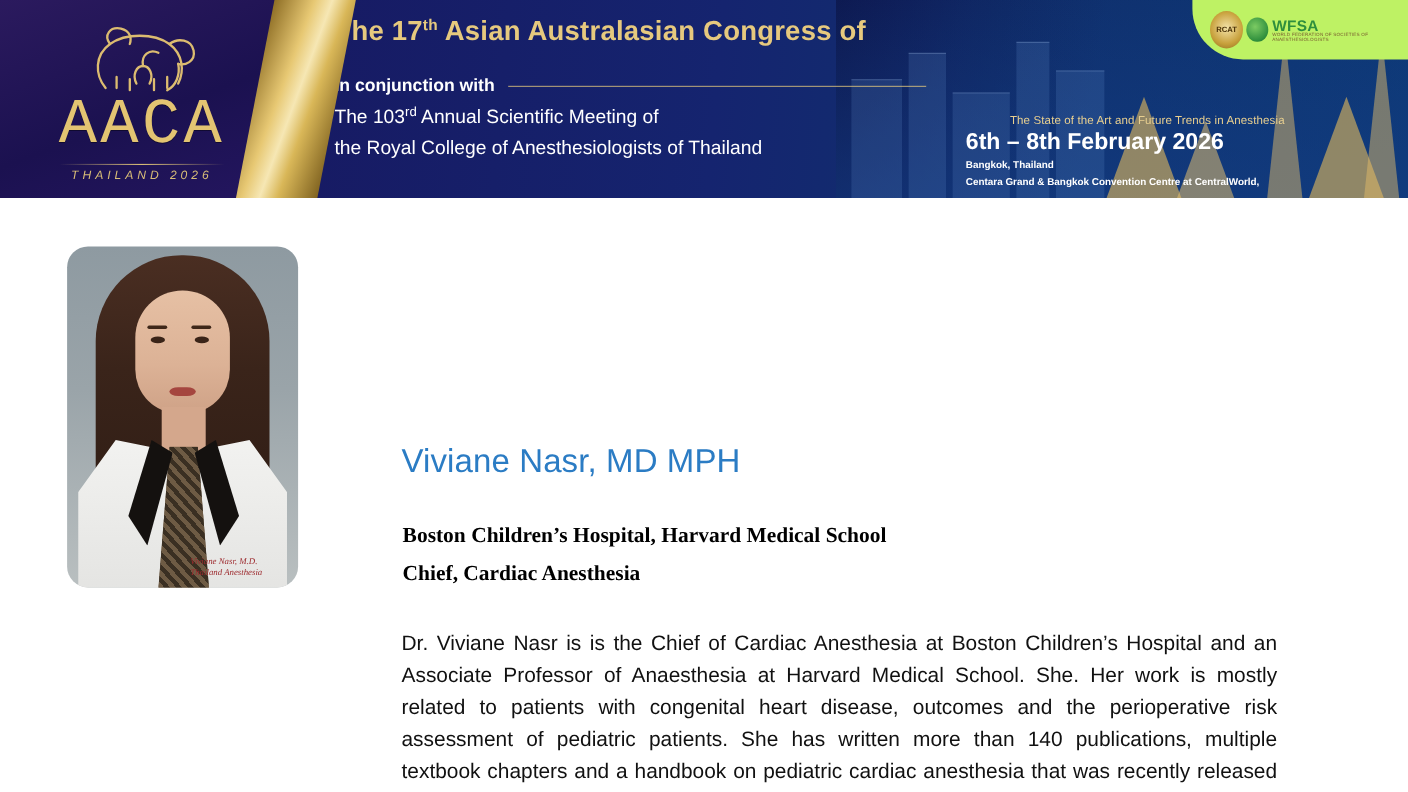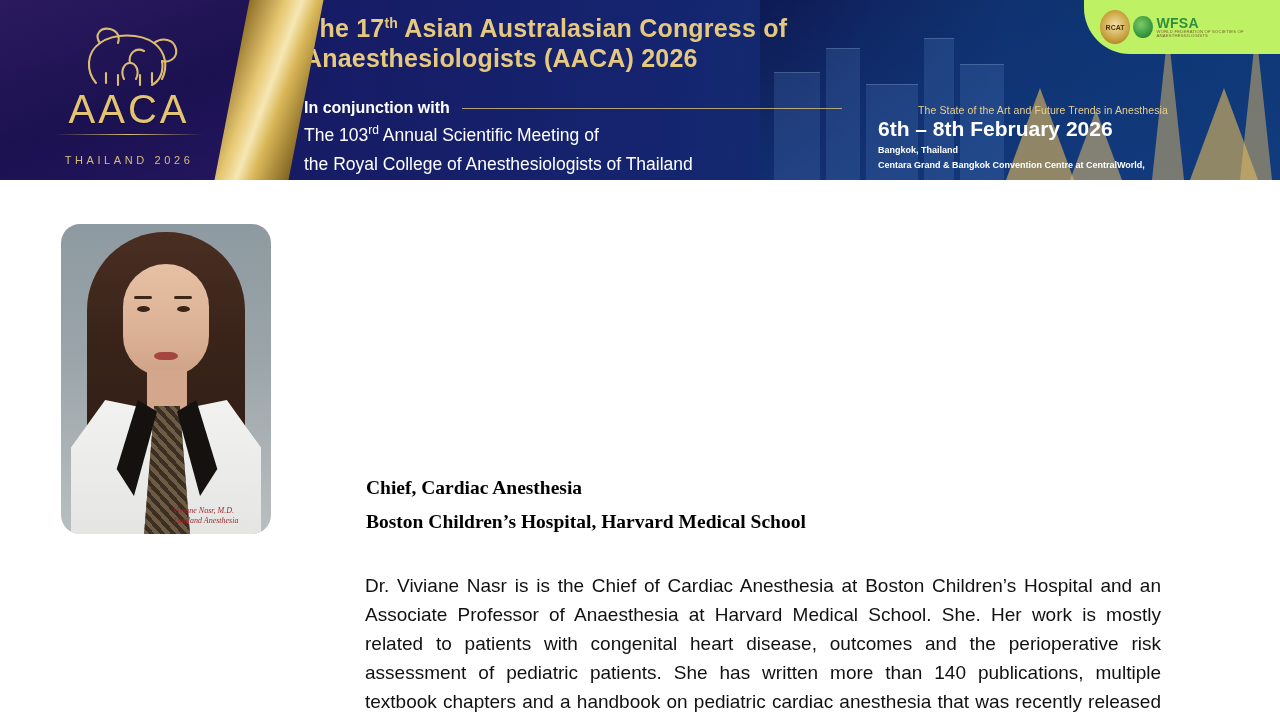--- a/index.html
+++ b/index.html
@@ -127,32 +127,33 @@
     left: 24px; top: 16px;
     width: 210px; height: 150px;
     z-index: 6;
     color: #d9b964;
     display: flex;
     flex-direction: column;
     align-items: center;
     justify-content: flex-end;
   }
   .aaca-word {
-    font-family: Liberation Sans, sans-serif;
-    font-size: 40px;
+    font-family: Liberation Mono, monospace;
+    font-size: 58px;
     letter-spacing: 3px;
     color: #e3c472;
     line-height: 1;
     text-shadow: 0 1px 0 rgba(0,0,0,.4);
   }
   .aaca-sub {
-    margin-top: 16px;
+    margin-top: 1px;
     font-size: 11px;
     letter-spacing: 3.6px;
     color: #d8bd77;
+    font-style: italic;
   }
   .aaca-rule {
     width: 150px; height: 1px;
     background: linear-gradient(to right, rgba(216,189,119,0), #d8bd77, rgba(216,189,119,0));
     margin: 5px 0 3px;
   }
 
   
   .banner-text {
     position: absolute;
@@ -352,21 +353,20 @@
       <div class="temple2" style="left:310px;"></div>
       <div class="spire" style="left:392px;"></div>
       <div class="temple" style="left:430px;"></div>
       <div class="spire" style="left:480px;"></div>
     </div>
 
     <div class="banner-text">
       <div class="bt-line1">
         <span>The 17</span><sup>th</sup><span> Asian Australasian Congress of</span>
       </div>
-      <div class="bt-line1">Anaesthesiologists (AACA) 2026</div>
       <div class="bt-conj">
         <span>In conjunction with</span>
         <span class="rule"></span>
       </div>
       <div class="bt-line3">
         <span>The 103</span><sup>rd</sup><span> Annual Scientific Meeting of</span>
       </div>
       <div class="bt-line3">the Royal College of Anesthesiologists of Thailand</div>
     </div>
 
@@ -425,20 +425,21 @@
     <div class="p-coat"></div>
     <div class="p-blouse"></div>
     <div class="p-collar-l"></div>
     <div class="p-collar-r"></div>
     <div class="p-sign">
       <div>Viviane Nasr, M.D.</div>
       <div>Thailand Anesthesia</div>
     </div>
   </div>
 
+  <div class="speaker-name">Viviane Nasr, MD MPH</div>
 
   <div class="speaker-title">
+    <div>Boston Children’s Hospital, Harvard Medical School</div>
     <div>Chief, Cardiac Anesthesia</div>
-    <div>Boston Children’s Hospital, Harvard Medical School</div>
   </div>
 
   <div class="speaker-bio">Dr. Viviane Nasr is is the Chief of Cardiac Anesthesia at Boston Children’s Hospital and an Associate Professor of Anaesthesia at Harvard Medical School. She. Her work is mostly related to patients with congenital heart disease, outcomes and the perioperative risk assessment of pediatric patients. She has written more than 140 publications, multiple textbook chapters and a handbook on pediatric cardiac anesthesia that was recently released in its second edition.  In addition to her active academic career, she is the President of the Congenital Cardiac Anesthesia Society (CCAS).</div>
 </div>
 
 </body></html>

